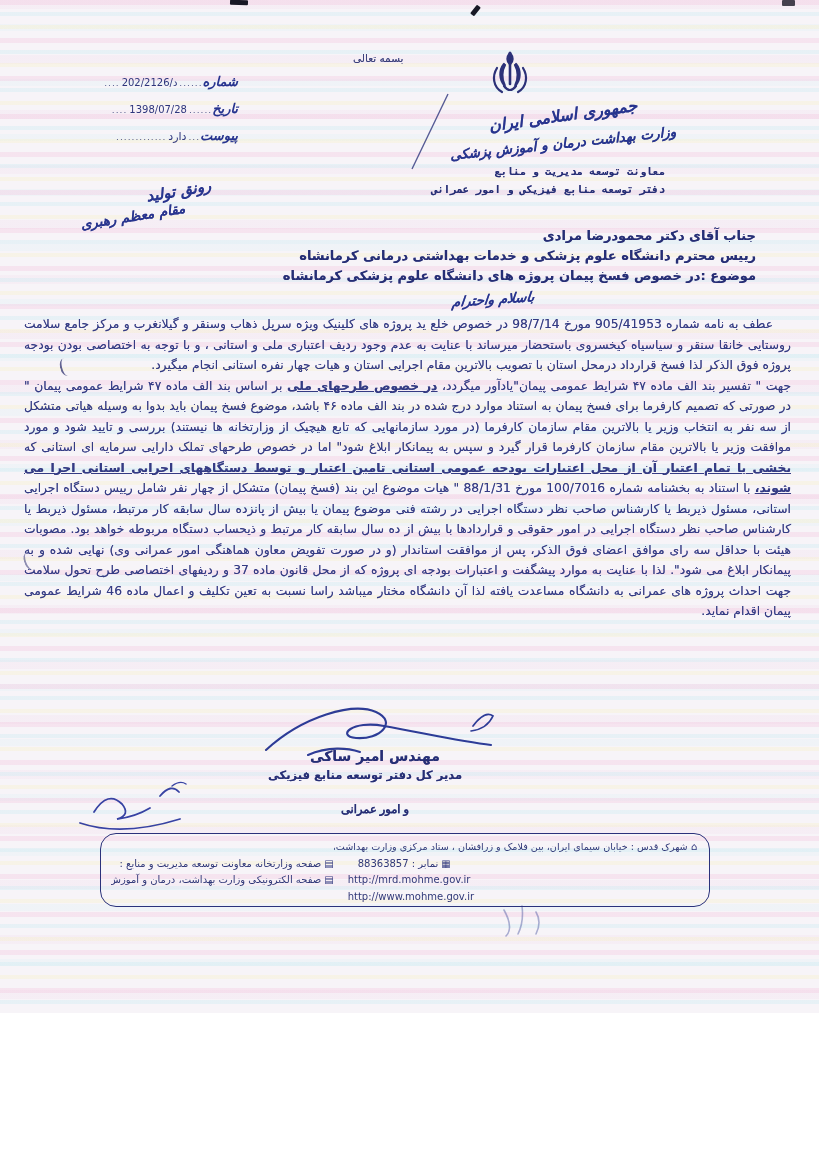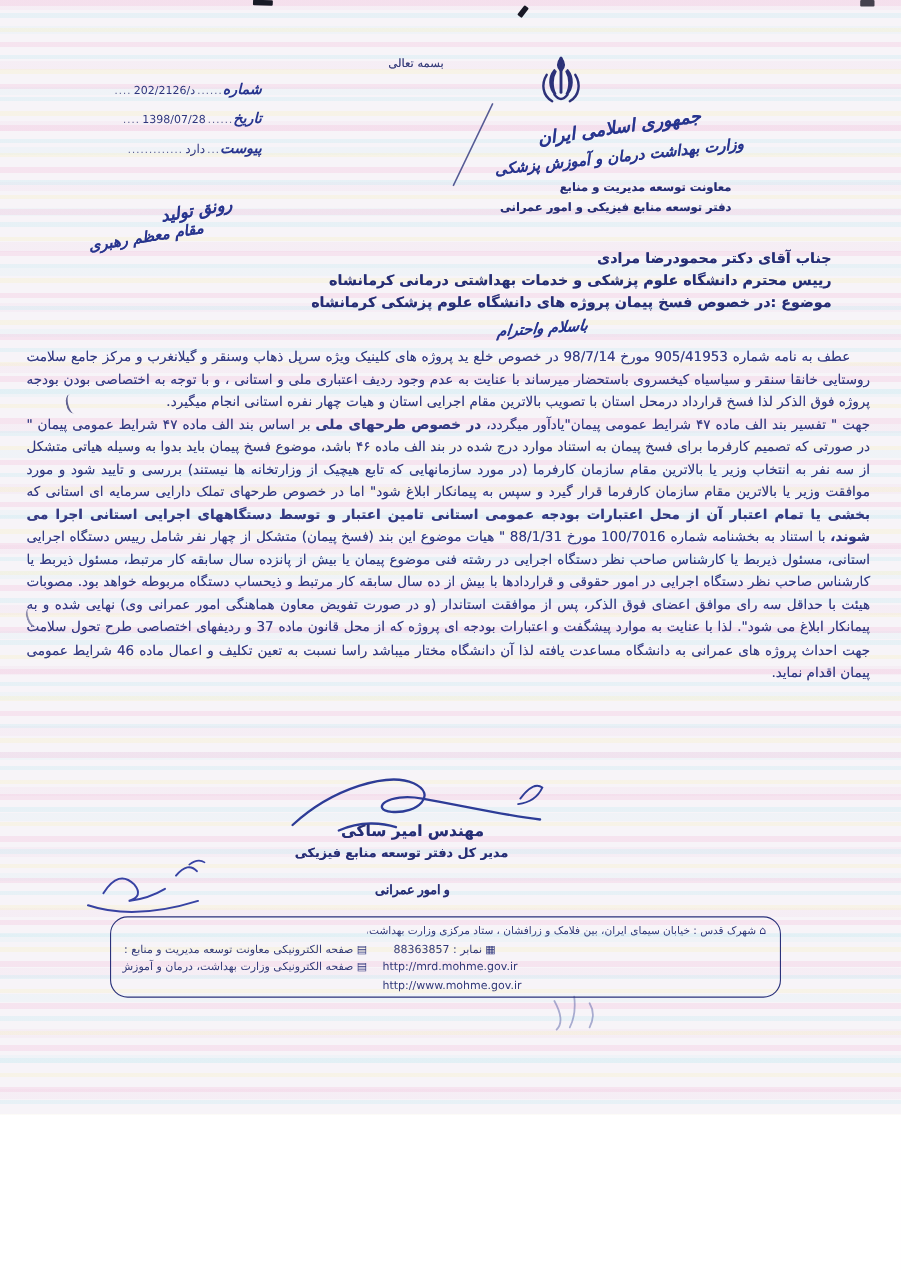--- a/index.html
+++ b/index.html
@@ -18,36 +18,36 @@
       repeating-linear-gradient(180deg,
         rgba(238,205,228,.16) 0 9px, rgba(255,255,255,0) 9px 24px,
         rgba(206,238,243,.18) 24px 31px, rgba(255,255,255,0) 31px 55px);
   }
   .abs{position:absolute;}
   .fuzz{text-shadow:0 0 .5px rgba(46,53,126,.6);}
   .hand{font-style:italic;font-weight:bold;color:#27348f;}
   .bismillah{font-size:10.5px;color:#3a3f7a;}
   .callig1{font-size:16px;transform:rotate(-8deg);letter-spacing:1px;}
   .callig2{font-size:13.5px;transform:rotate(-6deg);letter-spacing:.5px;}
-  .dept{font-size:10.5px;font-weight:bold;text-align:right;color:#262e75;}
+  .dept{font-size:10.5px;font-weight:bold;text-align:right;color:#262e75;font-family:Liberation Mono, monospace;}
   .fieldrow{display:flex;align-items:baseline;width:212px;direction:rtl;}
   .flabel{font-size:13px;font-style:italic;font-weight:bold;color:#27348f;white-space:nowrap;}
   .fdots{flex:0 0 auto;font-size:9px;letter-spacing:1px;color:#555a8c;overflow:hidden;white-space:nowrap;}
   .fvalue{font-size:10px;color:#2e357c;direction:ltr;white-space:nowrap;padding:0 2px;}
   .slogan1{font-size:15px;transform:rotate(-10deg);}
   .slogan2{font-size:13.5px;transform:rotate(-9deg);}
   .rec{font-size:13px;font-weight:bold;color:#262e75;text-align:right;line-height:20px;white-space:nowrap;}
   .greet{font-size:13.5px;transform:rotate(-4deg) skewX(-10deg);}
   .body-text{
     top:314px;left:24px;right:28px;font-size:12.3px;line-height:20.5px;
     text-align:justify;color:#343b84;
   }
   .body-text p{margin:0;}
   .p-indent{text-indent:18px;}
-  .emph{font-weight:bold;}
+  .emph{font-weight:bold;text-decoration:underline;}
   .sig-name{font-size:14px;font-weight:bold;text-align:center;color:#262e75;}
   .sig-title{font-size:11.5px;font-weight:bold;text-align:center;color:#262e75;}
   .fbox{
     left:100px;top:833px;width:610px;height:74px;
     border:1.6px solid #2b327b;border-radius:16px;
     box-sizing:border-box;padding:5px 12px 4px 10px;
   }
   .fgrid{display:grid;grid-template-columns:62% 38%;direction:rtl;row-gap:1px;}
   .fcell{font-size:10px;color:#303878;white-space:nowrap;overflow:hidden;line-height:15.5px;}
   .fcell .ficon{font-size:10px;margin-left:3px;color:#2b327b;}
@@ -151,20 +151,20 @@
     <g fill="none" stroke="#4a55a0" stroke-width="1.6" opacity=".45" stroke-linecap="round">
       <path d="M12 10 q10 18 2 26 M30 6 q2 16 -4 28 M44 12 q6 10 0 22"></path>
     </g>
   </svg>
 
   <div class="abs fbox">
     <div class="fgrid">
       <div class="fcell" style="font-size:9.6px;"><span class="ficon">⌂</span><span>شهرک قدس : خیابان سیمای ایران، بین فلامک و زرافشان ، ستاد مرکزی وزارت بهداشت، درمان و آموزش پزشکی</span></div>
       <div class="fcell"></div>
       <div class="fcell furl" style="direction:rtl;text-align:left;padding-left:24px;"><span class="ficon">▦</span><span>نمابر :  88363857</span></div>
-      <div class="fcell"><span class="ficon">▤</span><span>صفحه الکترونیکی معاونت توسعه مدیریت و منابع :</span></div>
+      <div class="fcell"><span class="ficon">▤</span><span>صفحه وزارتخانه معاونت توسعه مدیریت و منابع :</span></div>
       <div class="fcell furl">http://mrd.mohme.gov.ir</div>
       <div class="fcell"><span class="ficon">▤</span><span>صفحه الکترونیکی وزارت بهداشت، درمان و آموزش پزشکی :</span></div>
       <div class="fcell furl">http://www.mohme.gov.ir</div>
     </div>
   </div>
 
 </div>
 
 </body></html>

